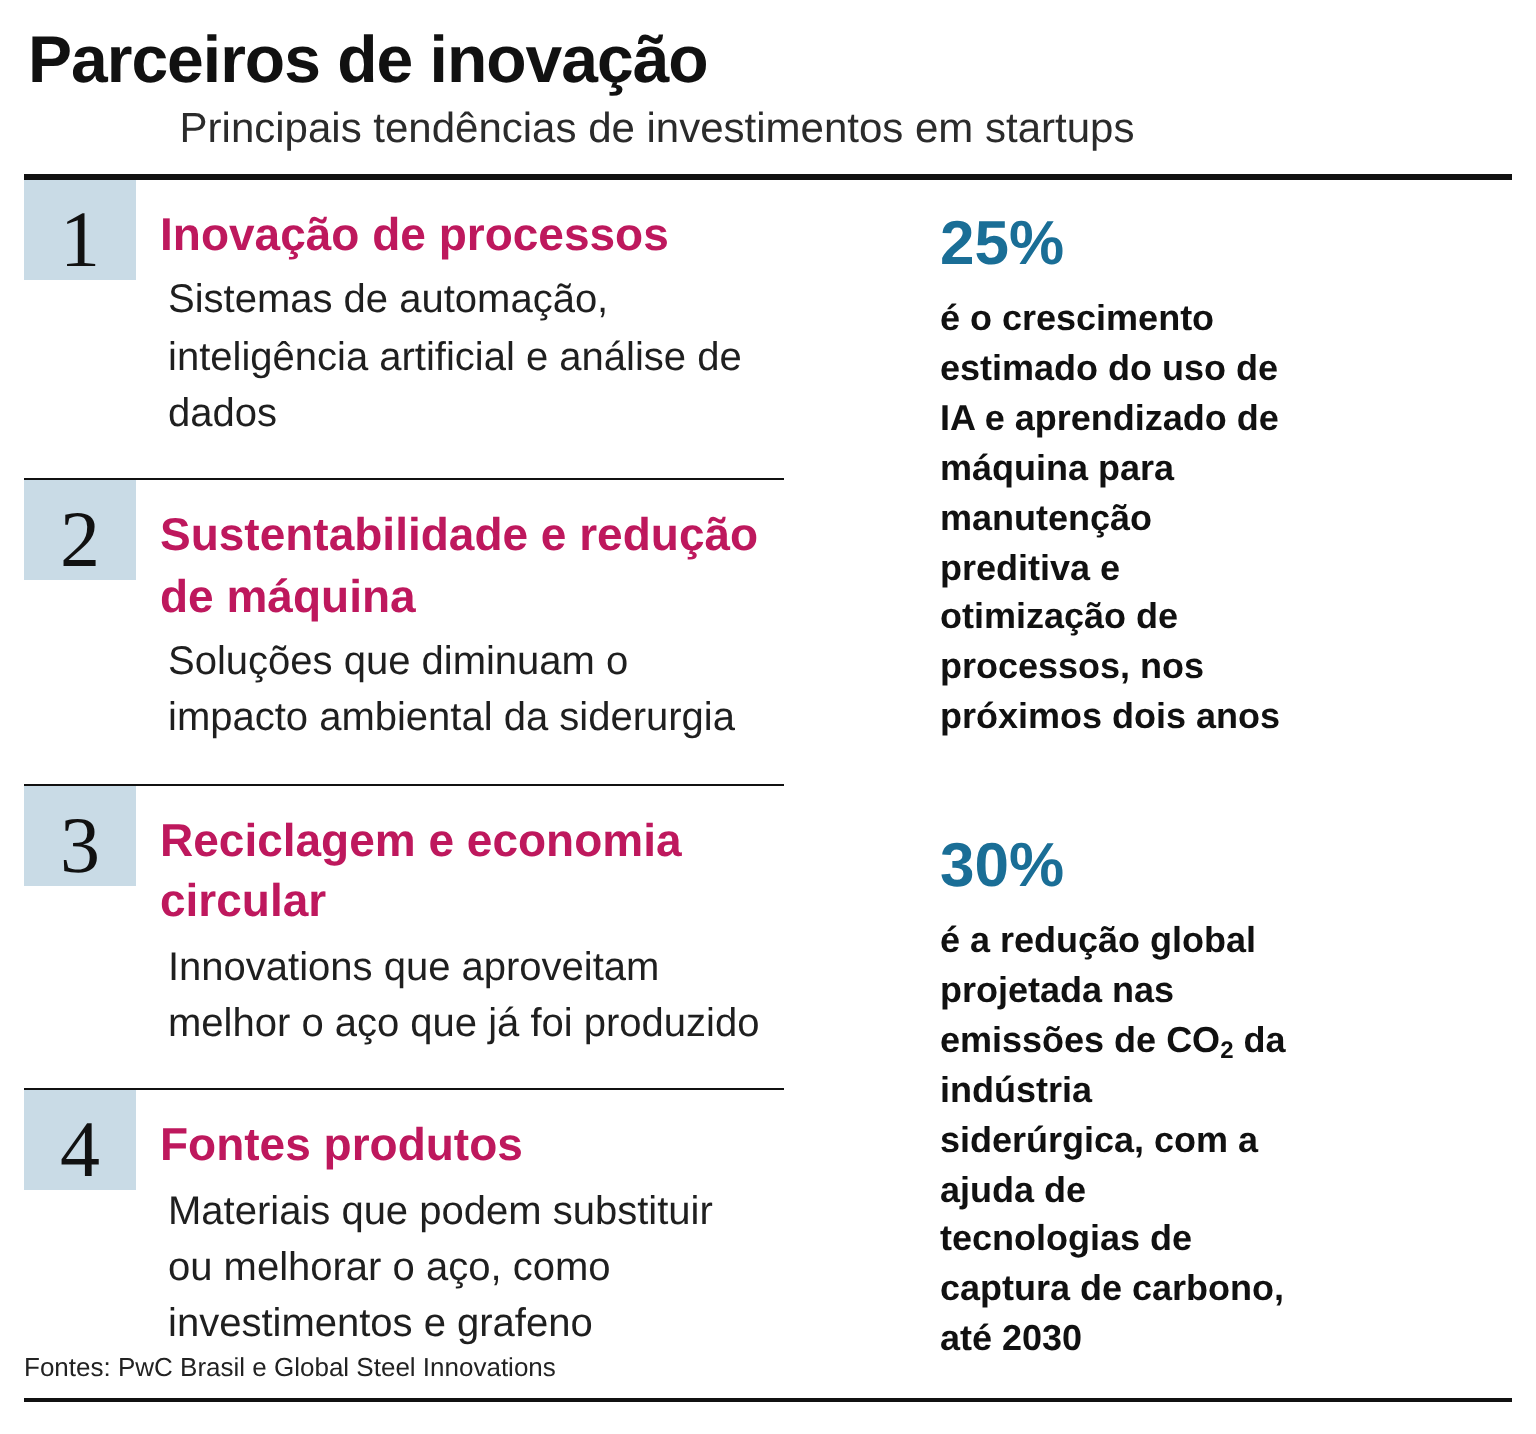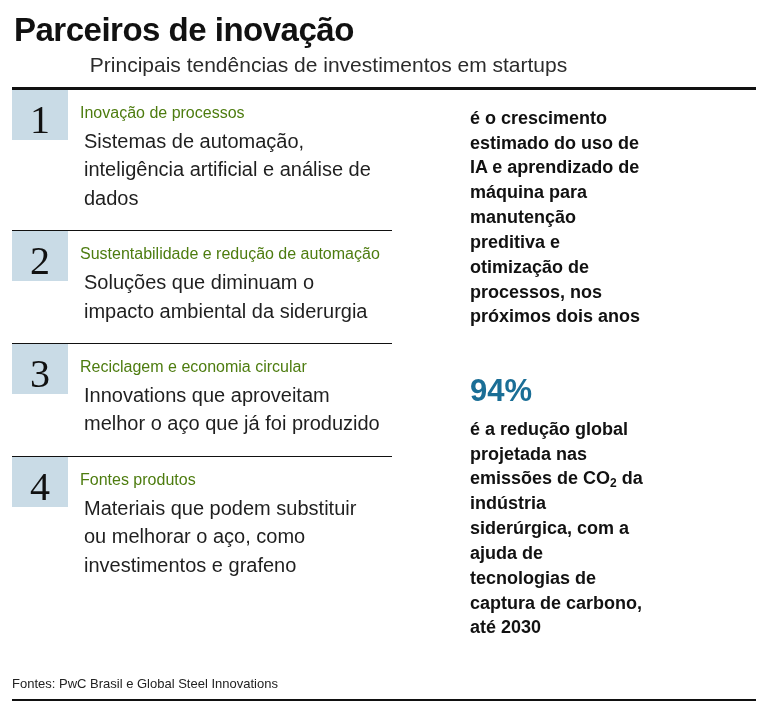--- a/index.html
+++ b/index.html
@@ -81,24 +81,24 @@
     line-height: 1;
     padding-top: 10px;
     font-family: "Liberation Serif", serif;
   }
   .text-cell {
     flex: 1 1 auto;
     padding: 12px 8px 14px 12px;
     box-sizing: border-box;
   }
   .item-title {
-    font-size: 16px;
-    font-weight: normal;
+    font-size: 23px;
+    font-weight: bold;
     line-height: 1.32;
-    color: #4d7c0f;
+    color: #be185d;
     margin: 0 0 2px 0;
   }
   .item-desc {
     font-size: 20px;
     font-weight: normal;
     line-height: 1.42;
     color: #1f1f1f;
     margin: 4px;
   }
   .stat {
@@ -157,21 +157,21 @@
         <div class="num-cell">1</div>
         <div class="text-cell">
           <div class="item-title">Inovação de processos</div>
           <div class="item-desc">Sistemas de automação, inteligência artificial e análise de dados</div>
         </div>
       </div>
 
       <div class="item">
         <div class="num-cell">2</div>
         <div class="text-cell">
-          <div class="item-title">Sustentabilidade e redução de automação</div>
+          <div class="item-title">Sustentabilidade e redução de máquina</div>
           <div class="item-desc">Soluções que diminuam o impacto ambiental da siderurgia</div>
         </div>
       </div>
 
       <div class="item">
         <div class="num-cell">3</div>
         <div class="text-cell">
           <div class="item-title">Reciclagem e economia circular</div>
           <div class="item-desc">Innovations que aproveitam melhor o aço que já foi produzido</div>
         </div>
@@ -183,25 +183,26 @@
           <div class="item-title">Fontes produtos</div>
           <div class="item-desc">Materiais que podem substituir ou melhorar o aço, como investimentos e grafeno</div>
         </div>
       </div>
 
     </div>
 
     <div class="right-col">
 
       <div class="stat">
+        <div class="stat-value">25%</div>
         <div class="stat-text"><span>é o crescimento estimado do uso de IA e aprendizado de máquina para manutenção preditiva e otimização de processos, nos próximos dois anos</span></div>
       </div>
 
       <div class="stat">
-        <div class="stat-value">94%</div>
+        <div class="stat-value">30%</div>
         <div class="stat-text"><span>é a redução global projetada nas emissões de CO</span><sub>2</sub><span> da indústria siderúrgica, com a ajuda de tecnologias de captura de carbono, até 2030</span></div>
       </div>
 
     </div>
 
   </div>
 
   <div class="source">Fontes: PwC Brasil e Global Steel Innovations</div>
   <div class="rule-bottom"></div>
 

